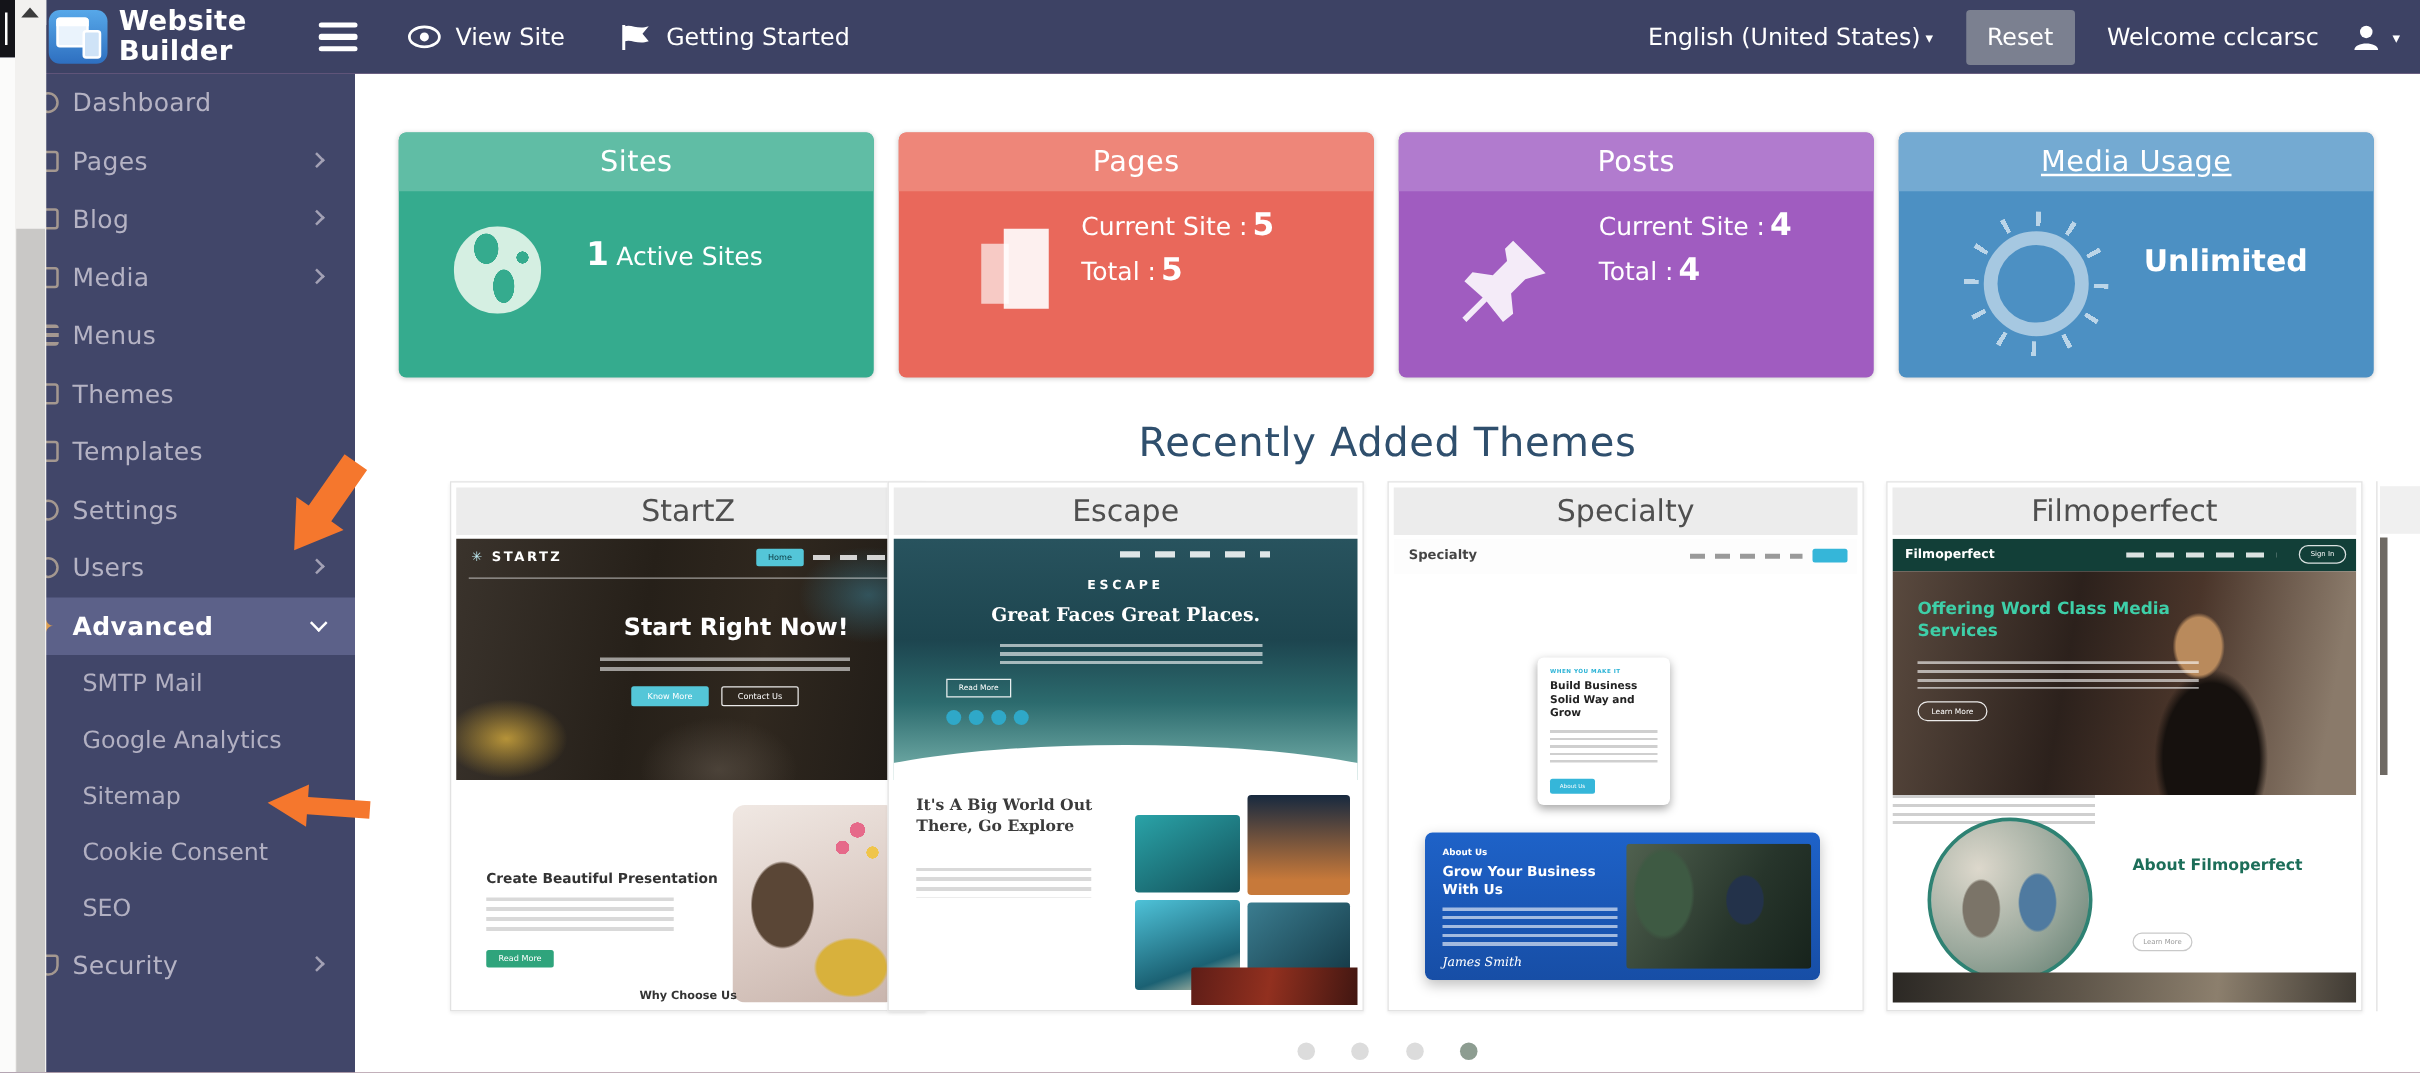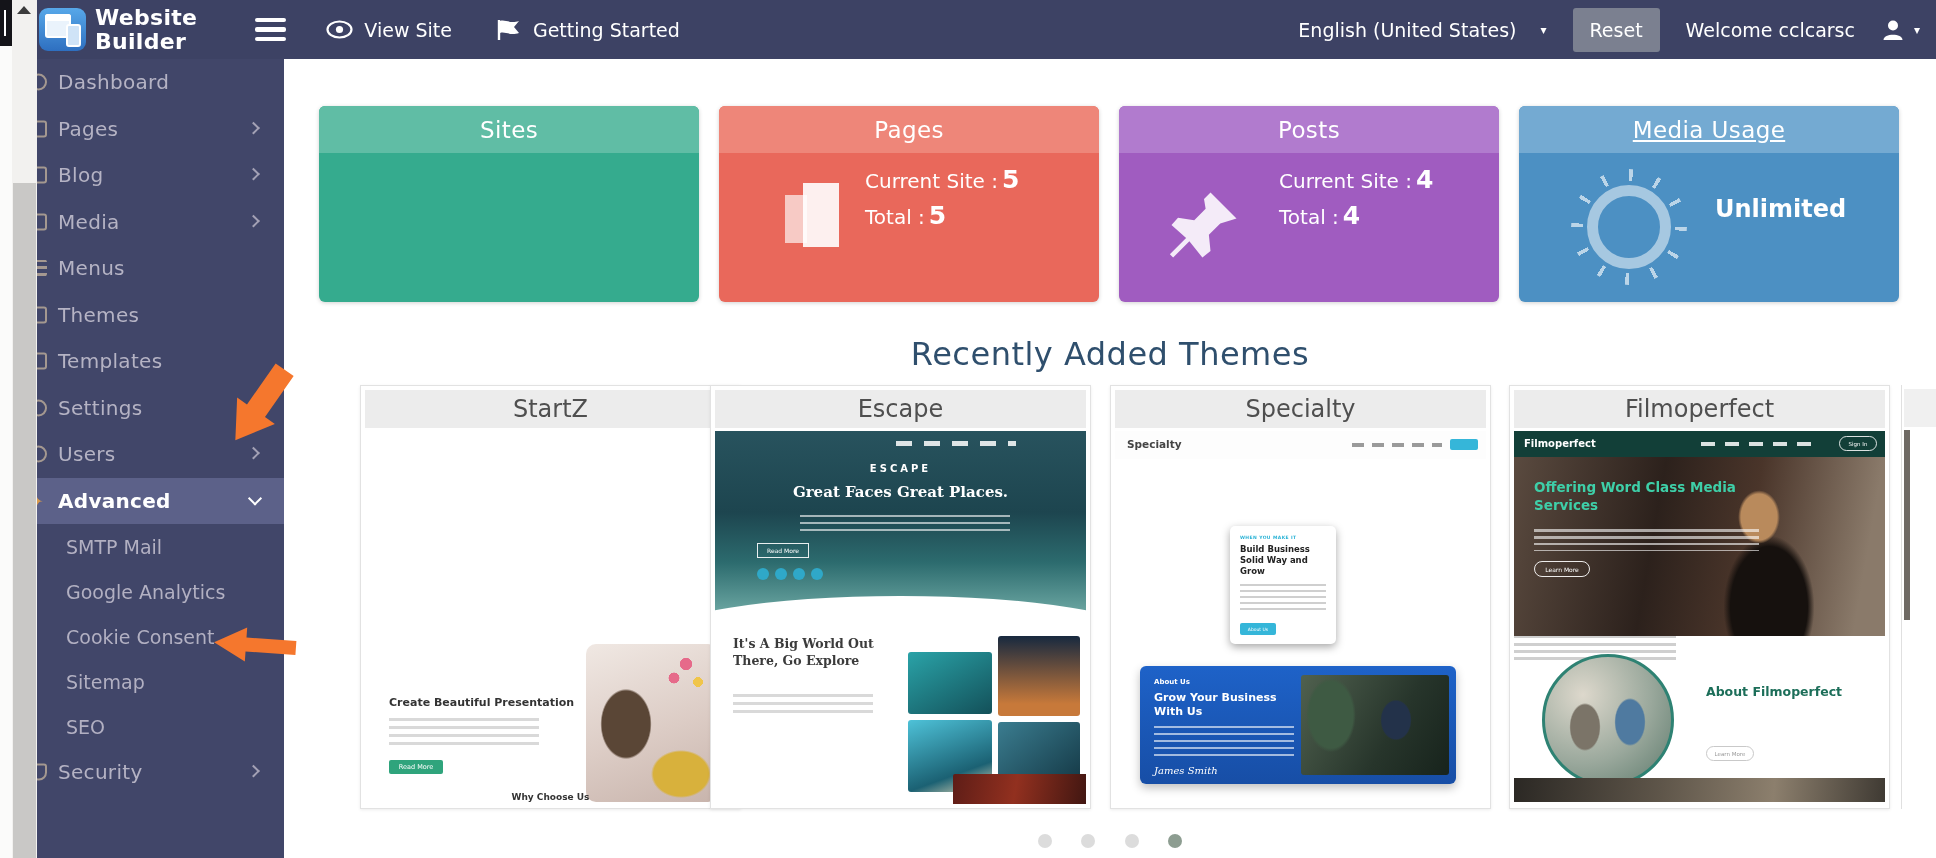--- a/index.html
+++ b/index.html
@@ -17,21 +17,21 @@
   .lm-bar { position:absolute; left:6px; top:6px; width:26px; height:7px; background:#fff; border-radius:3px 3px 0 0; }
   .lm-phone { position:absolute; right:5px; bottom:4px; width:15px; height:23px; background:#cfe3f7;
               border:2px solid #fff; border-radius:3px; }
   .logo-text { font-size:22px; font-weight:700; line-height:1.08; margin-left:9px; letter-spacing:.3px; }
   .burger { margin-left:58px; display:flex; flex-direction:column; gap:5px; cursor:pointer; }
   .burger i { display:block; width:31px; height:4.5px; background:#fff; border-radius:2px; }
   .hbtn { display:flex; align-items:center; gap:11px; font-size:19px; cursor:pointer; }
   .hbtn.viewsite { margin-left:40px; }
   .hbtn.getting { margin-left:44px; }
   .hright { margin-left:auto; display:flex; align-items:center; gap:26px; padding-right:16px; }
-  .lang { display:flex; align-items:center; gap:24px; font-size:19px; cursor:pointer; }
+  .lang { display:flex; align-items:center; gap:4px; font-size:19px; cursor:pointer; }
   .caret { font-size:12px; line-height:1; }
   .reset-btn { background:#7b8090; border:none; color:#fff; font-size:19px; padding:11px 17px;
                border-radius:3px; cursor:pointer; font-family:inherit; }
   .welcome { font-size:19px; }
   .userbox { display:flex; align-items:center; gap:9px; cursor:pointer; }
 
   
   .sidebar { position:absolute; left:0; top:59px; width:284px; bottom:0; background:#414669; z-index:4; }
   .side-item { position:relative; height:46.5px; display:flex; align-items:center; padding-left:58px;
                color:#b5b3c4; font-size:20px; letter-spacing:.3px; cursor:pointer; }
@@ -363,24 +363,24 @@
       <span>Advanced</span>
       <span class="chev-d"></span>
     </div>
     <div class="side-sub">
       <span>SMTP Mail</span>
     </div>
     <div class="side-sub">
       <span>Google Analytics</span>
     </div>
     <div class="side-sub">
+      <span>Sitemap</span>
+    </div>
+    <div class="side-sub">
       <span>Cookie Consent</span>
-    </div>
-    <div class="side-sub">
-      <span>Sitemap</span>
     </div>
     <div class="side-sub">
       <span>SEO</span>
     </div>
     <div class="side-item">
       <span class="mini-icon mi-shield"></span>
       <span>Security</span>
       <span class="chev-r"></span>
     </div>
   </div>
@@ -393,20 +393,26 @@
   <svg class="note-arrow" style="left:208px;top:620px" width="90" height="50" viewBox="0 0 90 50">
     <g transform="rotate(184 45 25)">
       <polygon class="na-shape" points="2,18 52,18 52,8 84,25 52,42 52,32 2,32"></polygon>
     </g>
   </svg>
 
   <div class="content">
 
     <div class="stat-card sc-sites">
       <div class="stat-head">Sites</div>
+      <div class="stat-body">
+        <div class="globe"></div>
+        <div class="sites-text">
+          <b>1</b><span>Active Sites</span>
+        </div>
+      </div>
     </div>
 
     <div class="stat-card sc-pages">
       <div class="stat-head">Pages</div>
       <div class="stat-body">
         <div class="pagesicon">
           <span class="pg-back"></span>
             <span class="pg-front"></span>
         </div>
         <div class="stat-rows">
@@ -445,20 +451,35 @@
             <div class="ring-in"></div>
         </div>
         <div class="media-text">Unlimited</div>
       </div>
     </div>
 
     <div class="section-heading">Recently Added Themes</div>
 
     <div class="tcard tc1">
       <div class="tc-head">StartZ</div>
+      <div class="tc-thumb startz-thumb">
+        <div class="sz-logo"><span class="sz-star">✳</span> <span>STARTZ</span></div>
+        <div class="sz-nav">
+          <span class="sz-home">Home</span>
+          <span class="nav-bars"></span>
+          <span class="sz-search"></span>
+        </div>
+        <div class="sz-line"></div>
+        <div class="sz-headline">Start Right Now!</div>
+        <div class="sz-cap"></div>
+        <div class="sz-btns">
+          <span class="sz-b1">Know More</span>
+          <span class="sz-b2">Contact Us</span>
+        </div>
+      </div>
       <div class="tc-lower">
         <div class="sz-lh">Create Beautiful Presentation</div>
         <div class="tlines sz-lines"></div>
         <div class="sz-lbtn">Read More</div>
         <div class="sz-collage"></div>
         <div class="sz-foot">Why Choose Us</div>
       </div>
     </div>
 
     <div class="tcard tc2">

